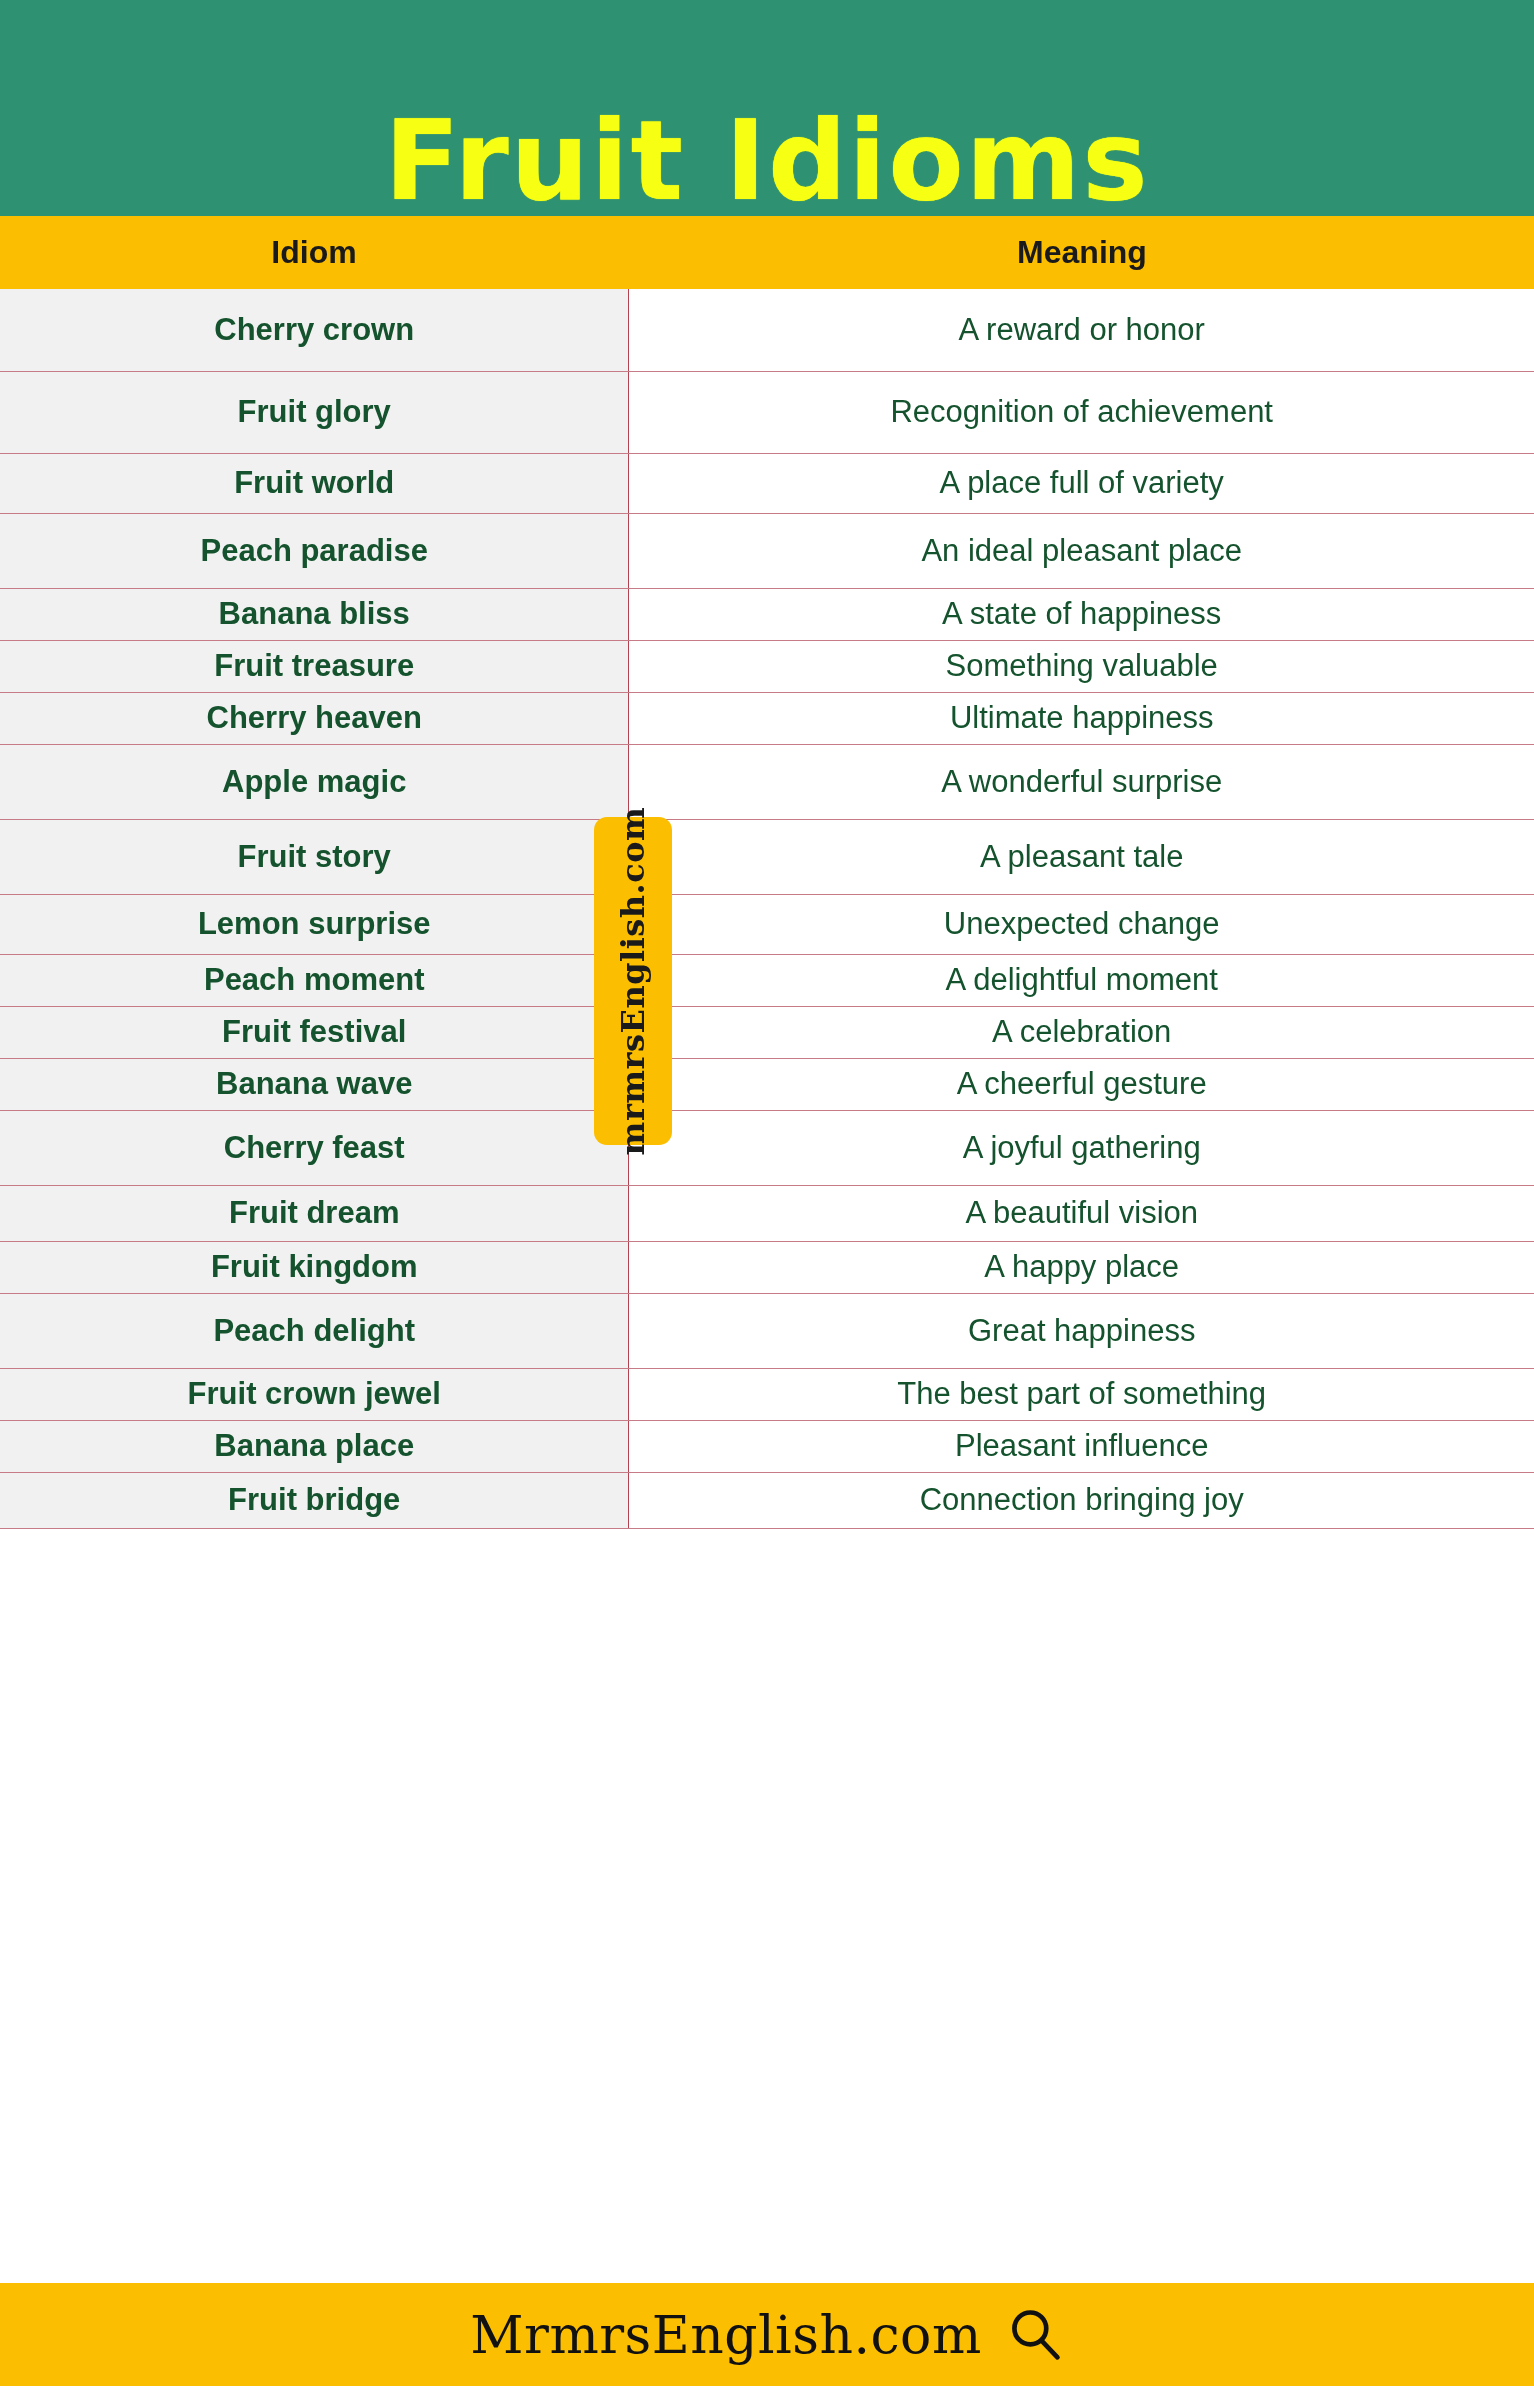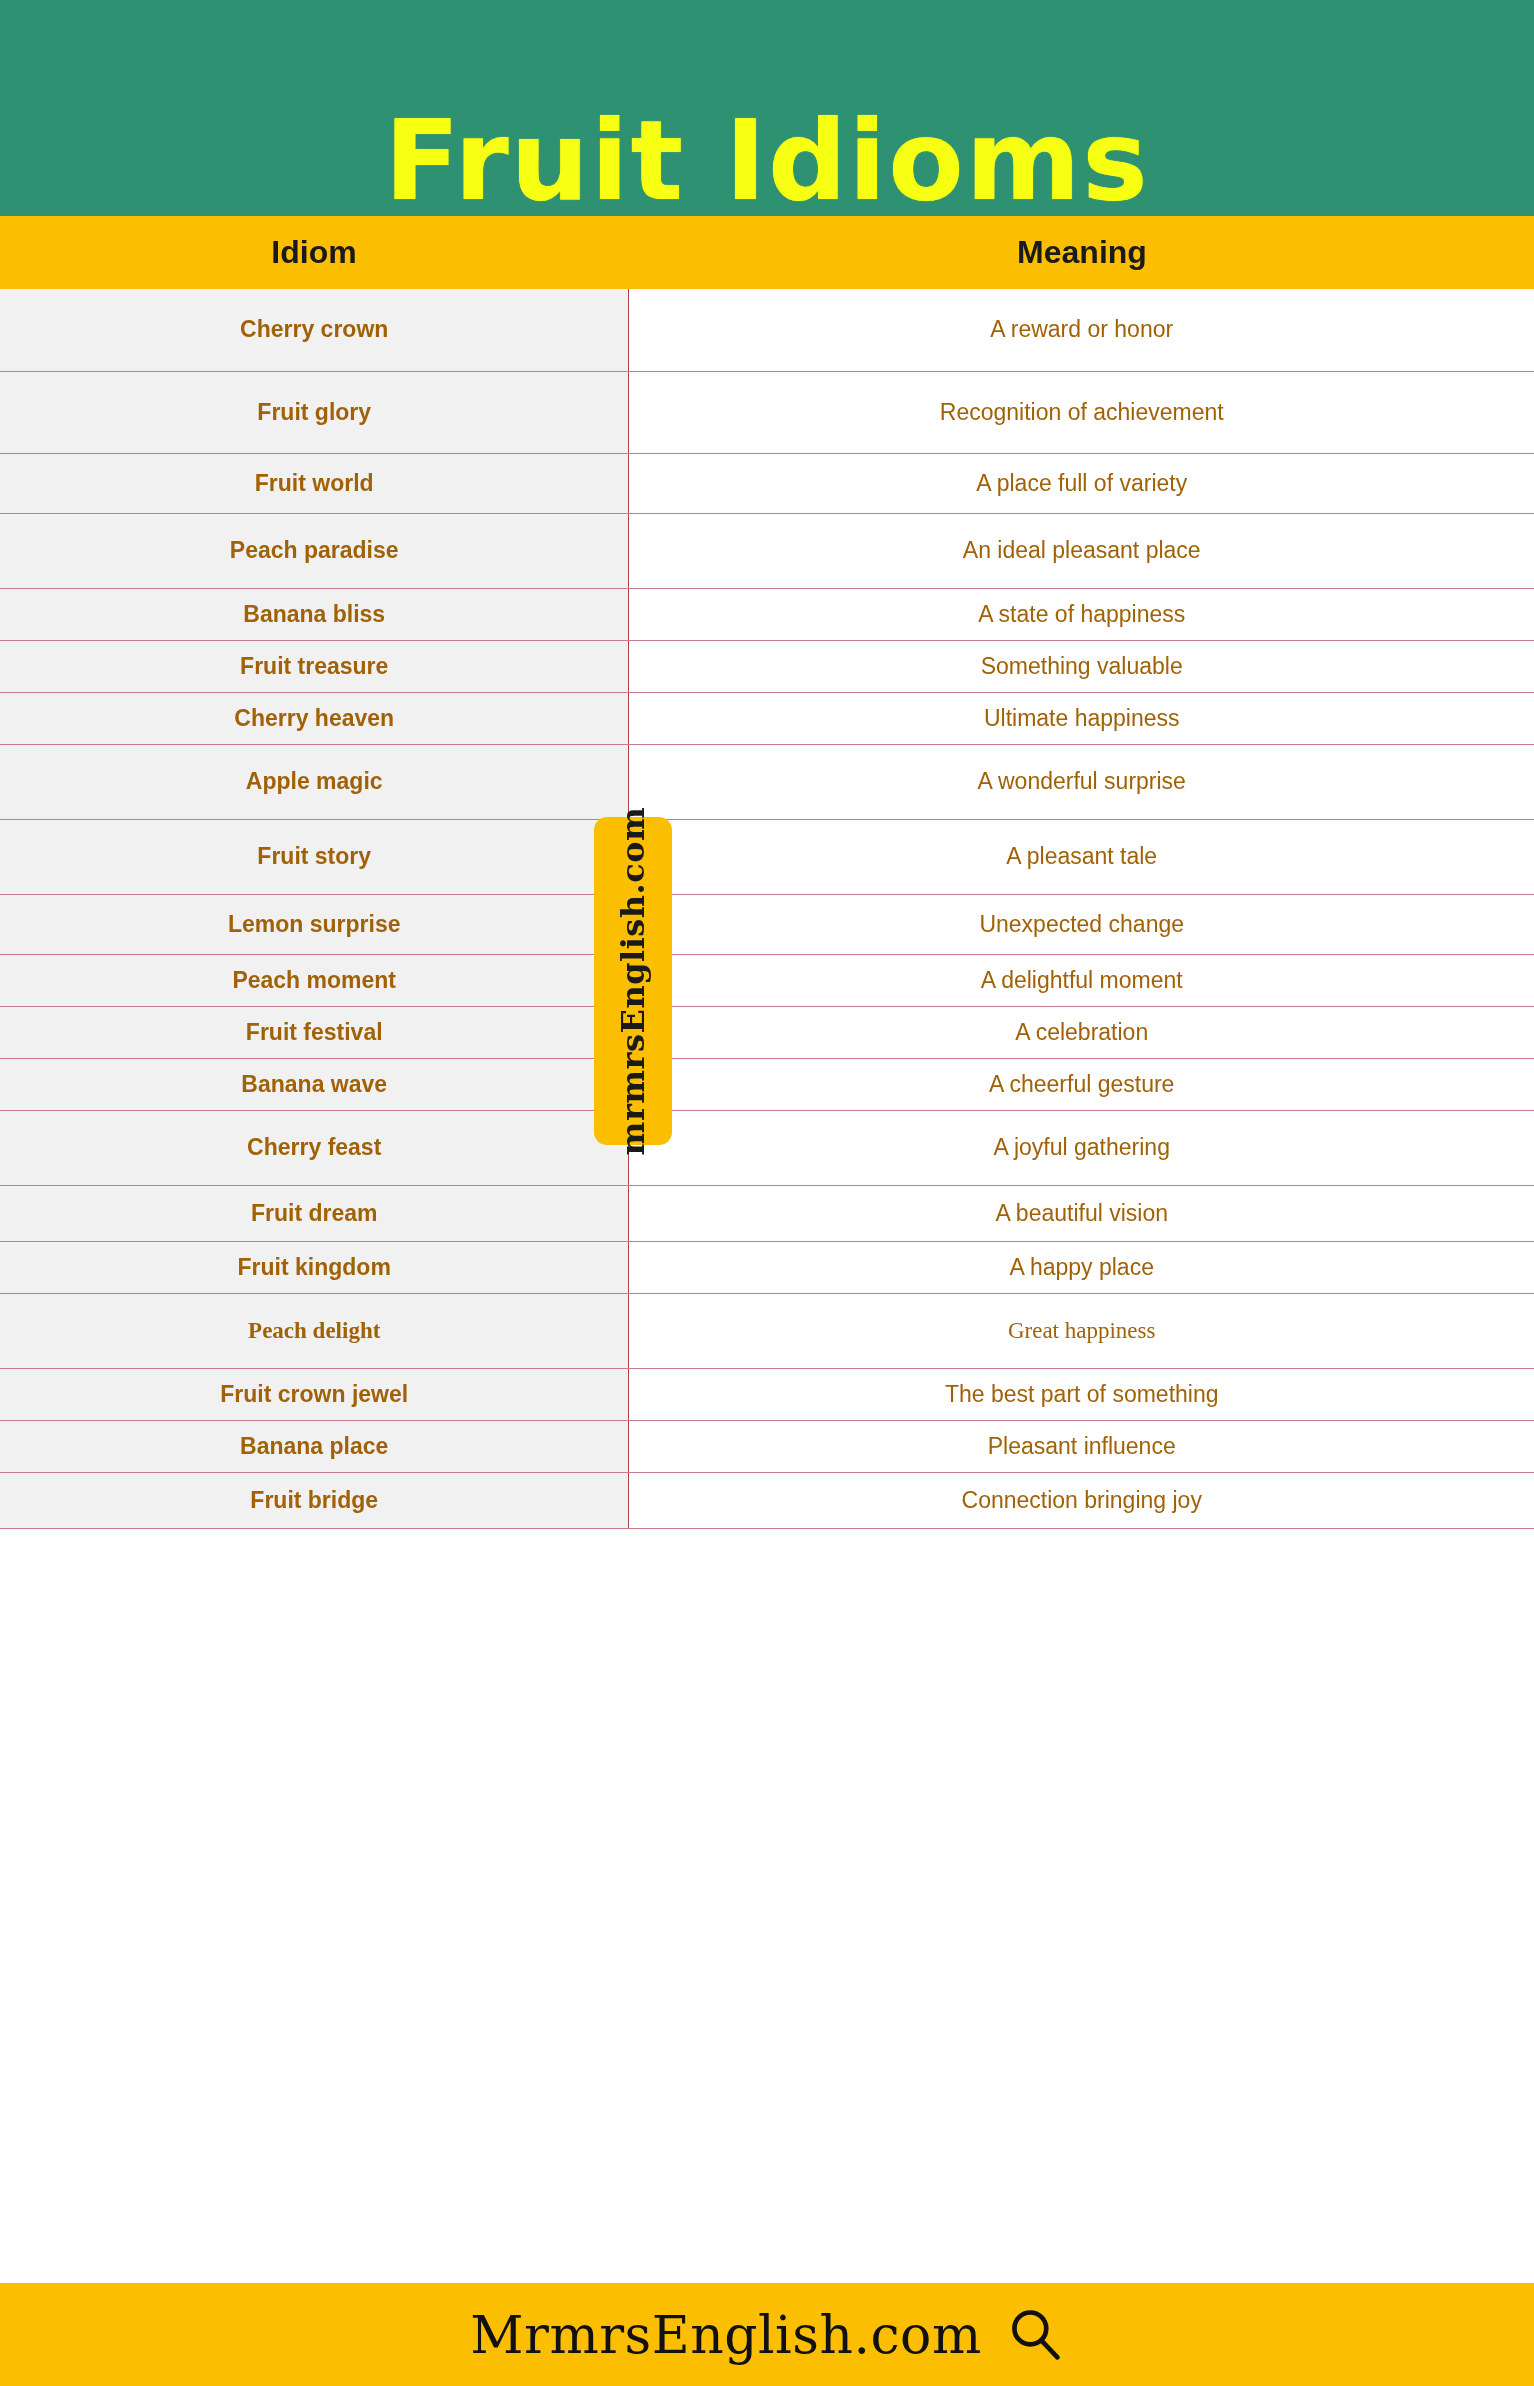--- a/index.html
+++ b/index.html
@@ -52,22 +52,22 @@
     height: 73px;
     padding: 0;
     text-align: center;
     border-right: 2.8px solid #fcbe00;
   }
   .head-row th.th-meaning { border-right: none; }
 
   .table td {
     border-bottom: 1.4px solid #c77b86;
     padding: 0 13px;
-    font-size: 23px;
-    color: #a16207;
+    font-size: 31px;
+    color: #14532d;
     text-align: center;
     vertical-align: middle;
   }
   .table td.c-idiom {
     background: #f1f1f1;
     font-weight: bold;
     border-right: 1.9px solid #b4424f;
   }
   .table td.c-meaning {
     background: #ffffff;
@@ -196,21 +196,21 @@
         <td class="c-meaning">A joyful gathering</td>
       </tr>
       <tr style="height: 56px;">
         <td class="c-idiom">Fruit dream</td>
         <td class="c-meaning">A beautiful vision</td>
       </tr>
       <tr style="height: 52px;">
         <td class="c-idiom">Fruit kingdom</td>
         <td class="c-meaning">A happy place</td>
       </tr>
-      <tr style="height: 75px; font-family: Liberation Serif, serif;">
+      <tr style="height: 75px;">
         <td class="c-idiom">Peach delight</td>
         <td class="c-meaning">Great happiness</td>
       </tr>
       <tr style="height: 52px;">
         <td class="c-idiom">Fruit crown jewel</td>
         <td class="c-meaning">The best part of something</td>
       </tr>
       <tr style="height: 52px;">
         <td class="c-idiom">Banana place</td>
         <td class="c-meaning">Pleasant influence</td>

